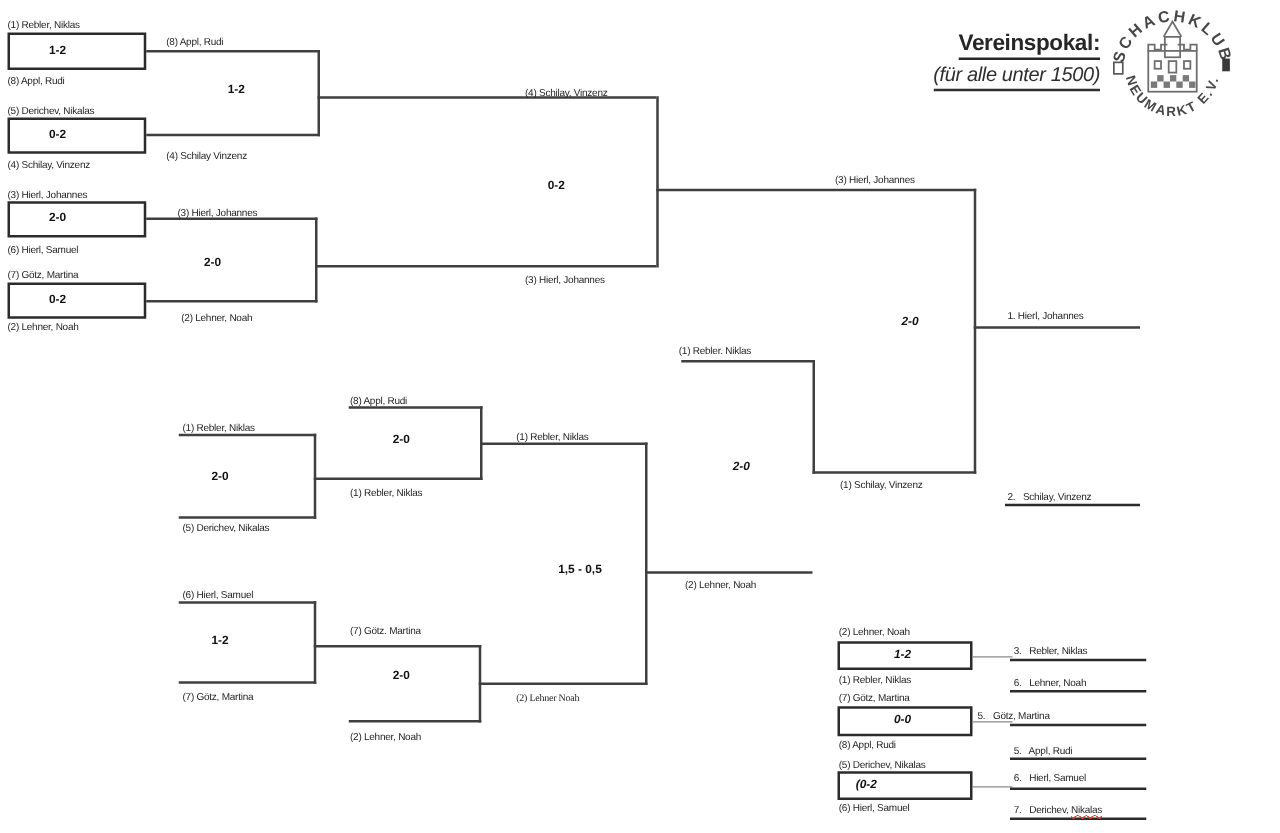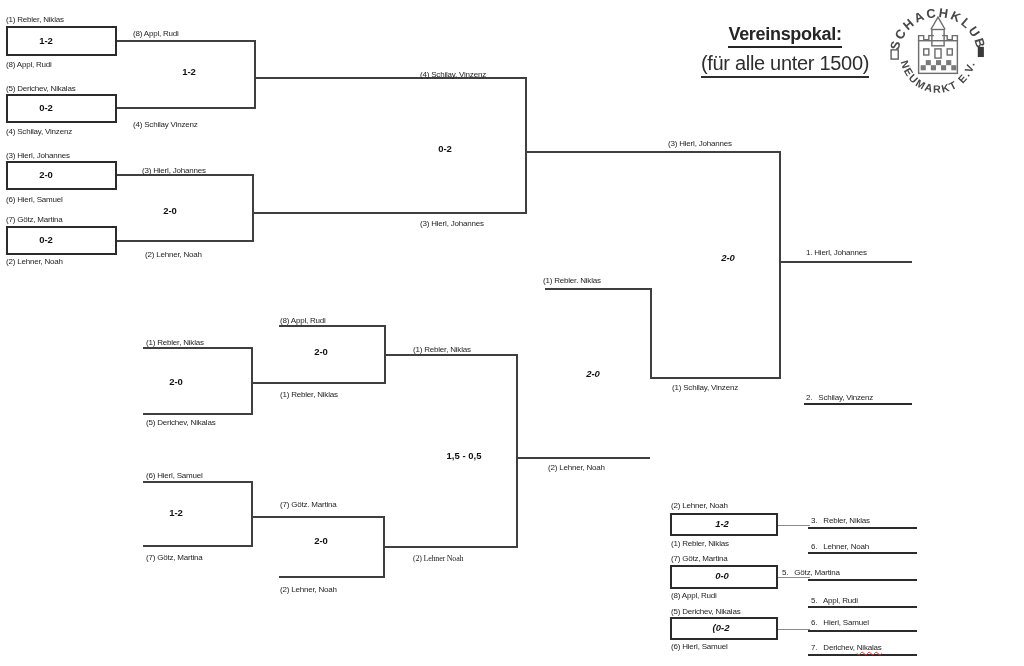--- a/index.html
+++ b/index.html
@@ -10,24 +10,24 @@
   .s{position:absolute;width:80px;text-align:center;font-size:9.5px;line-height:10px;
      font-weight:bold;color:#111;white-space:pre;}
   .i{font-style:italic;}
   .hl{position:absolute;height:2px;background:#3f3f3f;}
   .vl{position:absolute;width:2px;background:#3f3f3f;}
   .thin{height:1px;background:#8a8a8a;}
   .ul{position:absolute;height:2px;background:#2b2b2b;}
   .box{position:absolute;border:2px solid #2b2b2b;box-sizing:border-box;background:transparent;}
   .rank{font-size:8px;}
   .misspell{text-decoration:underline wavy #d23b2f 1px;text-underline-offset:1px;}
-  #title-wrap{position:absolute;left:690px;top:24px;width:190px;text-align:center;}
+  #title-wrap{position:absolute;left:690px;top:24px;width:190px;text-align:right;}
   #title-main{display:inline-block;font-size:18px;font-weight:bold;color:#262626;
               border-bottom:2px solid #262626;padding-bottom:1px;letter-spacing:-0.3px;}
-  #title-sub{display:inline-block;margin-top:4px;font-size:20px;color:#2e2e2e;
+  #title-sub{display:inline-block;margin-top:4px;font-size:16px;font-style:italic;color:#2e2e2e;
              border-bottom:2px solid #2e2e2e;padding-bottom:1px;letter-spacing:-0.3px;}
   #logo{position:absolute;left:887px;top:4px;width:102px;height:102px;}
 </style>
 </head>
 <body>
 
 <div id="page">
 
   <div id="title-wrap">
     <div id="title-main">Vereinspokal:</div><br>
@@ -175,21 +175,21 @@
   <div class="lbl" style="left:543px;top:276px;">(1) Rebler. Niklas</div>
   <div class="s i" style="left:553px;top:369px;">2-0</div>
 
   <div class="lbl" style="left:671px;top:501px;">(2) Lehner, Noah</div>
   <div class="s i" style="left:682px;top:519px;">1-2</div>
   <div class="lbl" style="left:671px;top:539px;">(1) Rebler, Niklas</div>
   <div class="lbl" style="left:671px;top:554px;">(7) Götz, Martina</div>
   <div class="s i" style="left:682px;top:571px;">0-0</div>
   <div class="lbl" style="left:671px;top:591px;">(8) Appl, Rudi</div>
   <div class="lbl" style="left:671px;top:607px;">(5) Derichev, Nikalas</div>
-  <div class="s i" style="left:681px;top:623px;">(0-2</div>
+  <div class="s i" style="left:653px;top:623px;">(0-2</div>
   <div class="lbl" style="left:671px;top:642px;">(6) Hierl, Samuel</div>
 
   <div class="lbl rank" style="left:811px;top:516px;">3.   Rebler, Niklas</div>
   <div class="lbl rank" style="left:811px;top:542px;">6.   Lehner, Noah</div>
   <div class="lbl rank" style="left:782px;top:568px;">5.   Götz, Martina</div>
   <div class="lbl rank" style="left:811px;top:596px;">5.   Appl, Rudi</div>
   <div class="lbl rank" style="left:811px;top:618px;">6.   Hierl, Samuel</div>
   <div class="lbl rank" style="left:811px;top:643px;"><span>7.   Derichev, </span><span class="misspell">Nikalas</span></div>
 
 </div>

